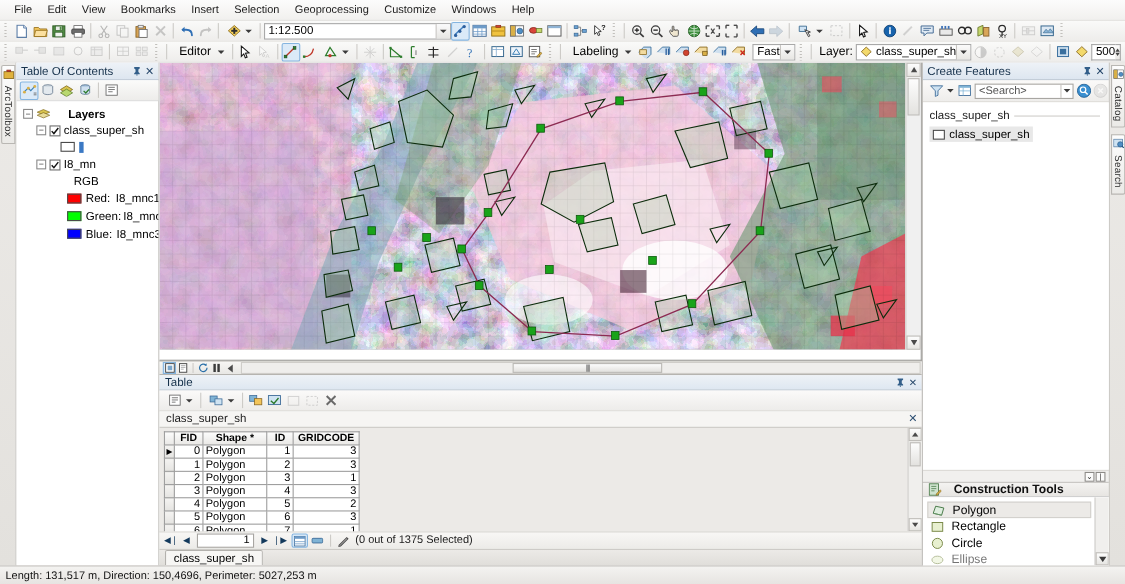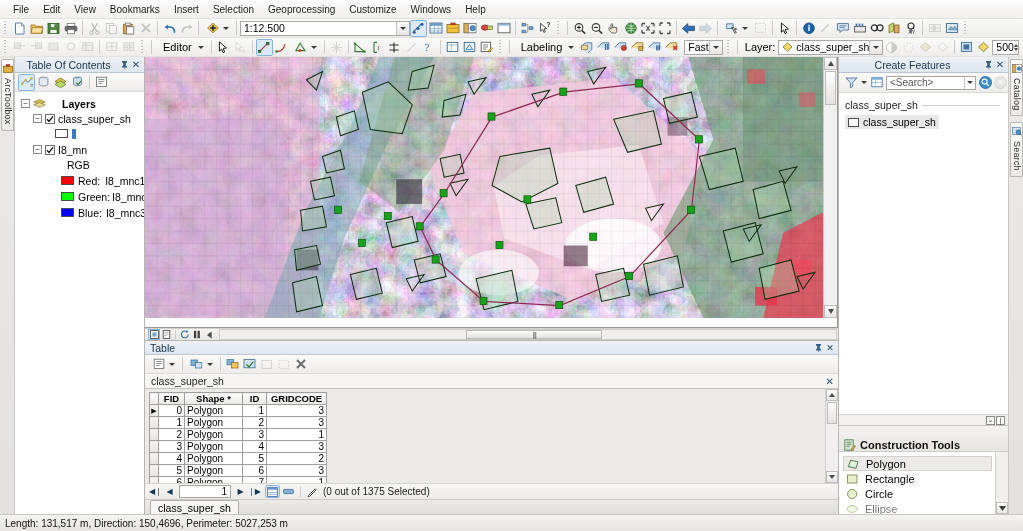--- a/index.html
+++ b/index.html
@@ -53,21 +53,21 @@
           border:1px solid #b9b7b3; border-radius:2px 0 0 2px; padding:3px 0 5px 0;
           display:flex; flex-direction:column; align-items:center; }
   .vtab .vt-ic { margin-bottom:3px; }
   .vtab .vt-tx { writing-mode:vertical-rl; font-size:9px; color:#2b2b2b; letter-spacing:.2px; }
 
   
   .toc { width:130px; flex:0 0 auto; background:#fff; border-right:1px solid #b8b6b2;
          display:flex; flex-direction:column; }
   .pnlhdr { height:16px; display:flex; align-items:center; padding:0 2px 0 4px;
             background:linear-gradient(#eef2f7,#dde6f0); border-bottom:1px solid #b9c5d3; }
-  .pnlhdr .tt { font-size:10.5px; color:#18334d; flex:1 1 auto; white-space:nowrap; overflow:hidden;text-align:center; }
+  .pnlhdr .tt { font-size:10.5px; color:#18334d; flex:1 1 auto; white-space:nowrap; overflow:hidden; }
   .pnlhdr .pin,.pnlhdr .cls { width:12px;height:12px;display:flex;align-items:center;justify-content:center;
              font-size:10px; color:#27486b; }
   .toctb { height:19px; display:flex; align-items:center; padding-left:3px;
            background:linear-gradient(#fbfbfa,#edecea); border-bottom:1px solid #ddd; }
   .tree { flex:1 1 auto; padding:5px 0 0 4px; overflow:hidden; }
   .tnode { display:flex; align-items:center; height:13px; white-space:nowrap; }
   .exp { width:9px;height:9px;border:1px solid #8a8a8a;background:#fff;margin-right:3px;flex:0 0 auto;
          display:flex;align-items:center;justify-content:center;font-size:8px;line-height:7px;color:#333;}
   .cbx { width:10px;height:10px;border:1px solid #6e6e6e;background:#fff;margin-right:3px;flex:0 0 auto;
          display:flex;align-items:center;justify-content:center;}
@@ -145,21 +145,21 @@
   .cflist { flex:1 1 auto; background:#fff; padding:6px 0 0 6px; position:relative; overflow:hidden; }
   .cfgrp { display:flex; align-items:center; gap:4px; font-size:10.5px; color:#1a1a1a; margin-bottom:4px;
            padding-right:8px; }
   .cfgrp .ln { flex:1 1 auto; height:1px; background:#cfcdca; }
   .cfitem { display:flex; align-items:center; gap:4px; font-size:10.5px; padding:1px 3px;
             background:#e8e8e8; width:max-content; }
   .cfbot { height:11px; display:flex; align-items:center; justify-content:flex-end; gap:1px;
            padding-right:3px; background:#f1f0ee; border-top:1px solid #d8d6d2; }
   .cfbot .mini { width:9px;height:9px;border:1px solid #8d8b87;background:#fbfbfa;
                  font-size:7px;display:flex;align-items:center;justify-content:center;color:#333; }
-  .cthdr { height:27px; display:flex; align-items:flex-end; gap:4px; padding-left:5px;
+  .cthdr { height:14px; display:flex; align-items:center; gap:11px; padding-left:5px;
            background:linear-gradient(#f4f3f1,#e7e5e2); border-top:1px solid #c6c4c0;
            border-bottom:1px solid #ccc; }
   .cthdr .tx { font-size:11px; font-weight:bold; color:#111; }
   .ctlist { flex:0 0 auto; height:62px; background:#fff; padding:4px 0 0 4px; position:relative; overflow:hidden; }
   .ctitem { display:flex; align-items:center; gap:6px; height:15px; font-size:11px; padding-left:3px; margin-right:16px; }
   .ctitem.sel { background:#eceae7; border:1px solid #d3d1cd; }
   .ctsb { position:absolute; right:0; top:0; bottom:0; width:13px; background:#f0efed;
           border-left:1px solid #d0cecb; display:flex; flex-direction:column; justify-content:flex-end; }
 
   

